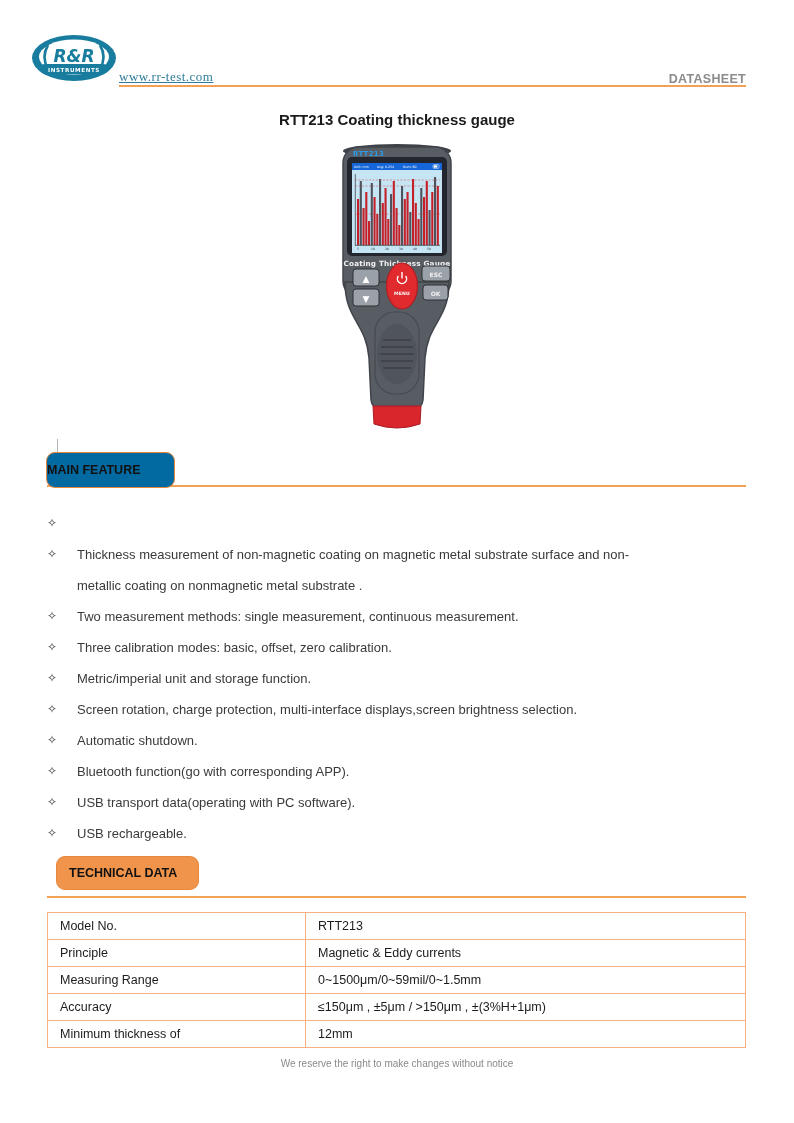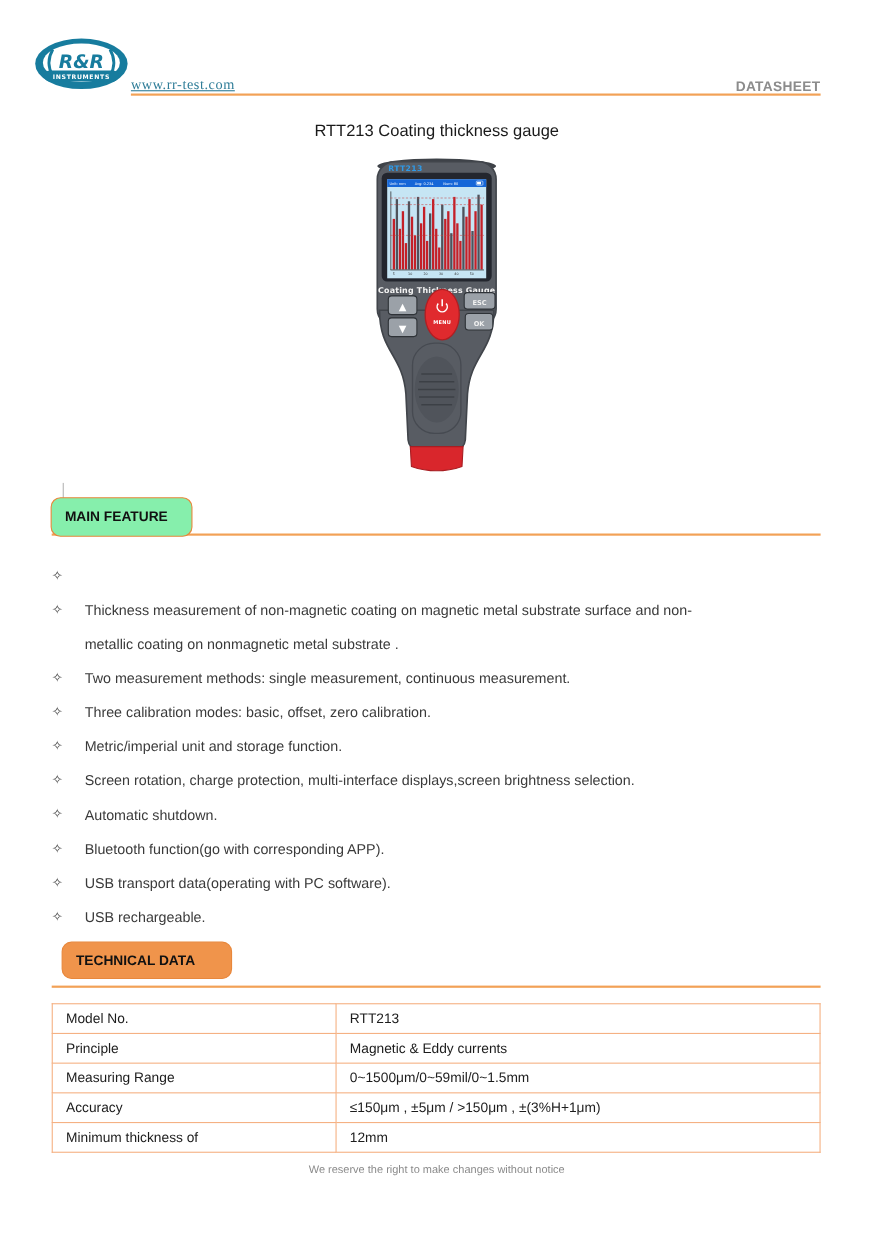--- a/index.html
+++ b/index.html
@@ -9,39 +9,39 @@
   
   .logo{position:absolute;left:30px;top:18px;}
   .website{position:absolute;left:119px;top:54px;font-family:"Liberation Serif",serif;
            font-size:13px;color:#2f7d98;text-decoration:underline;letter-spacing:.5px;}
   .datasheet{position:absolute;right:48px;top:57px;font-size:12.5px;font-weight:bold;
              color:#8c8c8c;letter-spacing:.3px;}
   .header-line{position:absolute;left:119px;top:70px;width:627px;height:2px;background:#f2a156;}
 
   
   .title{position:absolute;left:0;top:96px;width:100%;text-align:center;
-         font-size:15px;font-weight:normal;color:#1a1a1a;}
+         font-size:15px;font-weight:bold;color:#1a1a1a;}
 
   
   .device{position:absolute;left:321px;top:127px;width:152px;height:292px;}
   svg text{font-family:"DejaVu Sans",sans-serif;}
   .scr-status{font-size:3.2px;fill:#ffffff;}
   .tick{font-size:3px;fill:#303030;}
   .model-lbl{font-size:7px;font-weight:bold;fill:#2e9ae8;letter-spacing:.3px;}
   .caption{font-size:7.2px;font-weight:bold;fill:#f2f2f2;letter-spacing:.2px;}
   .btn-lbl{font-size:6px;font-weight:bold;fill:#f0f0f0;}
   .menu-lbl{font-size:4.6px;font-weight:bold;fill:#ffffff;letter-spacing:.2px;}
 
   
   .stray-line{position:absolute;left:57px;top:424px;width:1px;height:20px;background:#b5b5b5;}
   .mf-line{position:absolute;left:47px;top:470px;width:699px;height:2px;background:#f2a156;}
-  .mf-box{position:absolute;left:46px;top:437px;width:129px;height:36px;background:#86efac;
+  .mf-box{position:absolute;left:46px;top:437px;width:129px;height:36px;background:#0369a1;
           border:1px solid #e8873b;border-radius:9px;display:flex;align-items:center;
-          box-sizing:border-box;padding-left:12px;font-size:12.5px;font-weight:bold;color:#111;}
-  .td-box{position:absolute;left:56px;top:841px;width:155px;height:34px;background:#f0944b;
+          box-sizing:border-box;font-size:12.5px;font-weight:bold;color:#111;}
+  .td-box{position:absolute;left:56px;top:841px;width:143px;height:34px;background:#f0944b;
           border:1px solid #e8873b;border-radius:9px;display:flex;align-items:center;
           box-sizing:border-box;padding-left:12px;font-size:12.5px;font-weight:bold;color:#111;}
   .td-line{position:absolute;left:47px;top:881px;width:699px;height:2px;background:#f2a156;}
 
   
   .features{position:absolute;left:47px;top:493px;width:700px;margin:0;padding:0;list-style:none;}
   .features li{display:flex;line-height:31px;font-size:13px;color:#3a3a3a;}
   .features .bullet{width:30px;font-size:12px;color:#4a4a4a;flex:none;}
   .features .ftext{width:590px;}
 

